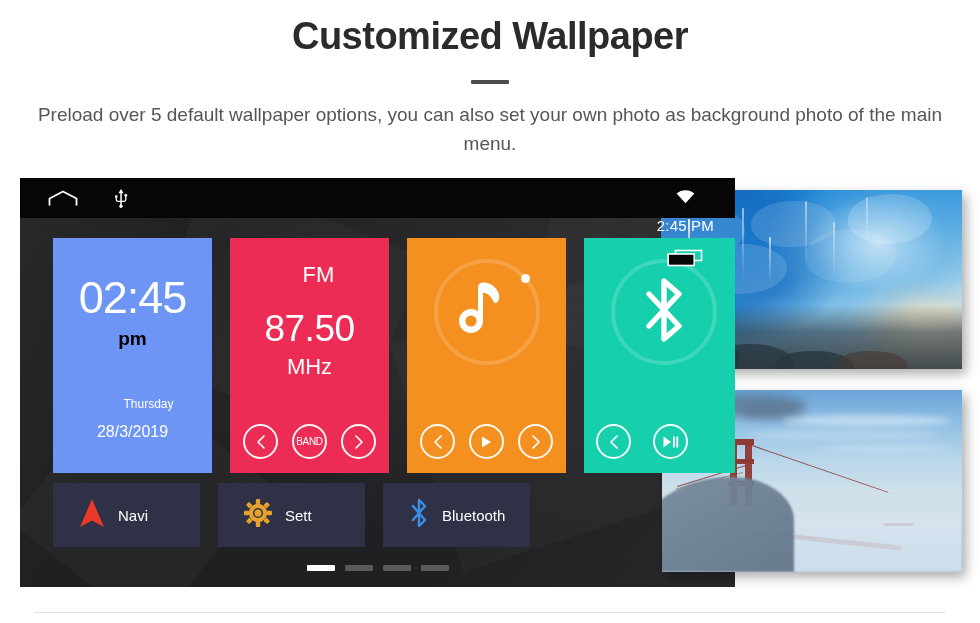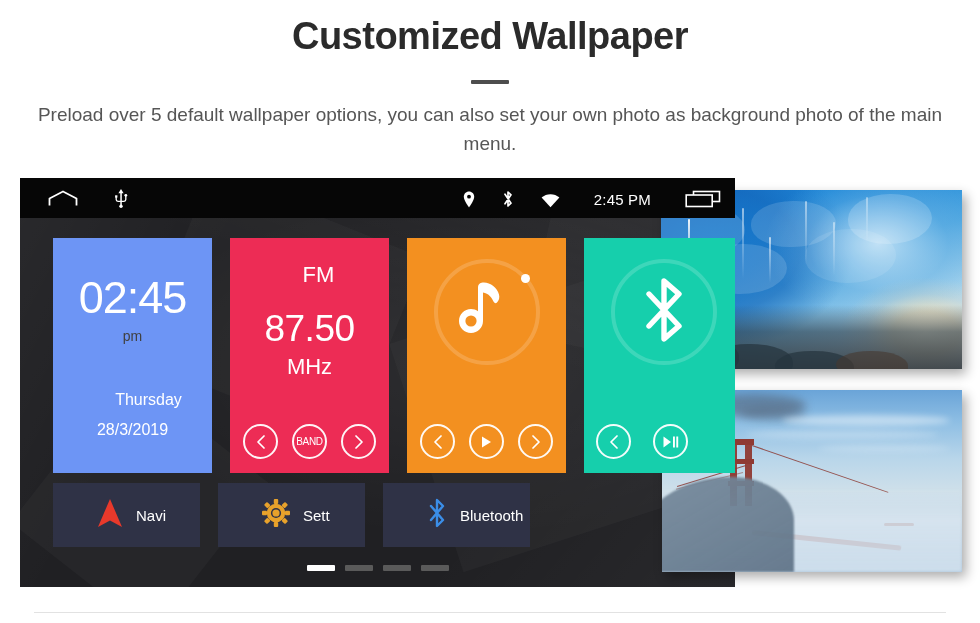--- a/index.html
+++ b/index.html
@@ -50,21 +50,21 @@
   .f3 { left:30px;  top:230px; width:180px; height:190px; transform: rotate(38deg); }
   .f4 { left:520px; top:20px;  width:200px; height:160px; transform: rotate(12deg); }
 
   
   .statusbar {
     position: absolute; left: 0; top: 0; width: 715px; height: 40px;
     background: #060606; display: flex; align-items: center;
     padding: 0 14px 0 28px; z-index: 6;
   }
   .sb-left { display: flex; align-items: center; gap: 36px; }
-  .sb-right { margin-left: auto; display: flex; align-items: flex-end; gap: 27px; }
+  .sb-right { margin-left: auto; display: flex; align-items: center; gap: 13px; flex-direction: column; }
   .sb-time { color: #fff; font-size: 15px; letter-spacing: 0.2px; padding: 0 7px; }
   .sb-icon { display: flex; align-items: center; }
 
   
   .tiles {
     position: absolute; left: 33px; top: 60px;
     width: 660px; height: 235px; display: flex; gap: 18px; z-index: 4;
   }
   .tile {
     width: 159px; height: 235px; position: relative;
@@ -72,22 +72,22 @@
   }
   .tile-clock { background: #6D95F5; }
   .tile-radio { background: #ED2C55; }
   .tile-music { background: #F39020; }
   .tile-bt    { background: #16CFAC; }
 
   .clock-time {
     color: #fff; font-size: 45px; font-weight: 300;
     text-align: center; margin-top: 37px; letter-spacing: -1px; line-height: 1;
   }
-  .clock-ampm { color:#404040; font-size: 14px; text-align:center; margin-top: 8px; font-weight: 400; }
-  .clock-day  { color:#fff; font-size: 16px; text-align:center; margin-top: 47px; font-weight: 400; padding-left: 32px; }
+  .clock-ampm { color:#000000; font-size: 19px; text-align:center; margin-top: 8px; font-weight: 700; }
+  .clock-day  { color:#fff; font-size: 12px; text-align:center; margin-top: 47px; font-weight: 400; padding-left: 32px; }
   .clock-date { color:#fff; font-size: 16px; text-align:center; margin-top: 12px; font-weight: 400; }
 
   .radio-band { color:#fff; font-size: 22px; text-align:center; margin-top: 24px; font-weight: 400; padding-left: 18px; }
   .radio-freq { color:#fff; font-size: 37px; text-align:center; margin-top: 20px; font-weight: 400; letter-spacing:-0.5px;}
   .radio-unit { color:#fff; font-size: 22px; text-align:center; margin-top: 4px; font-weight: 400; }
 
   .tile-ctrls {
     position: absolute; bottom: 14px; left: 0; width: 100%;
     display: flex; justify-content: space-around; align-items: center; padding: 0 6px;
   }
@@ -110,21 +110,21 @@
     width: 9px; height: 9px; border-radius: 50%; background: #fff;
   }
 
   
   .apps {
     position: absolute; left: 33px; top: 305px;
     width: 660px; height: 64px; display: flex; gap: 18px; z-index: 4;
   }
   .app {
     width: 147px; height: 64px; background: #2F3246;
-    display: flex; align-items: center; gap: 13px; padding-left: 44px;
+    display: flex; align-items: center; gap: 13px; padding-left: 26px;
     flex: 0 0 auto; overflow: hidden;
   }
   .app-label { color: #fff; font-size: 15px; white-space: nowrap; }
 
   
   .dots {
     position: absolute; left: 0; bottom: 16px; width: 715px;
     display: flex; justify-content: center; gap: 10px; z-index: 5;
   }
   .dot { width: 28px; height: 6px; background: #5a5a5a; border-radius: 1px; }

